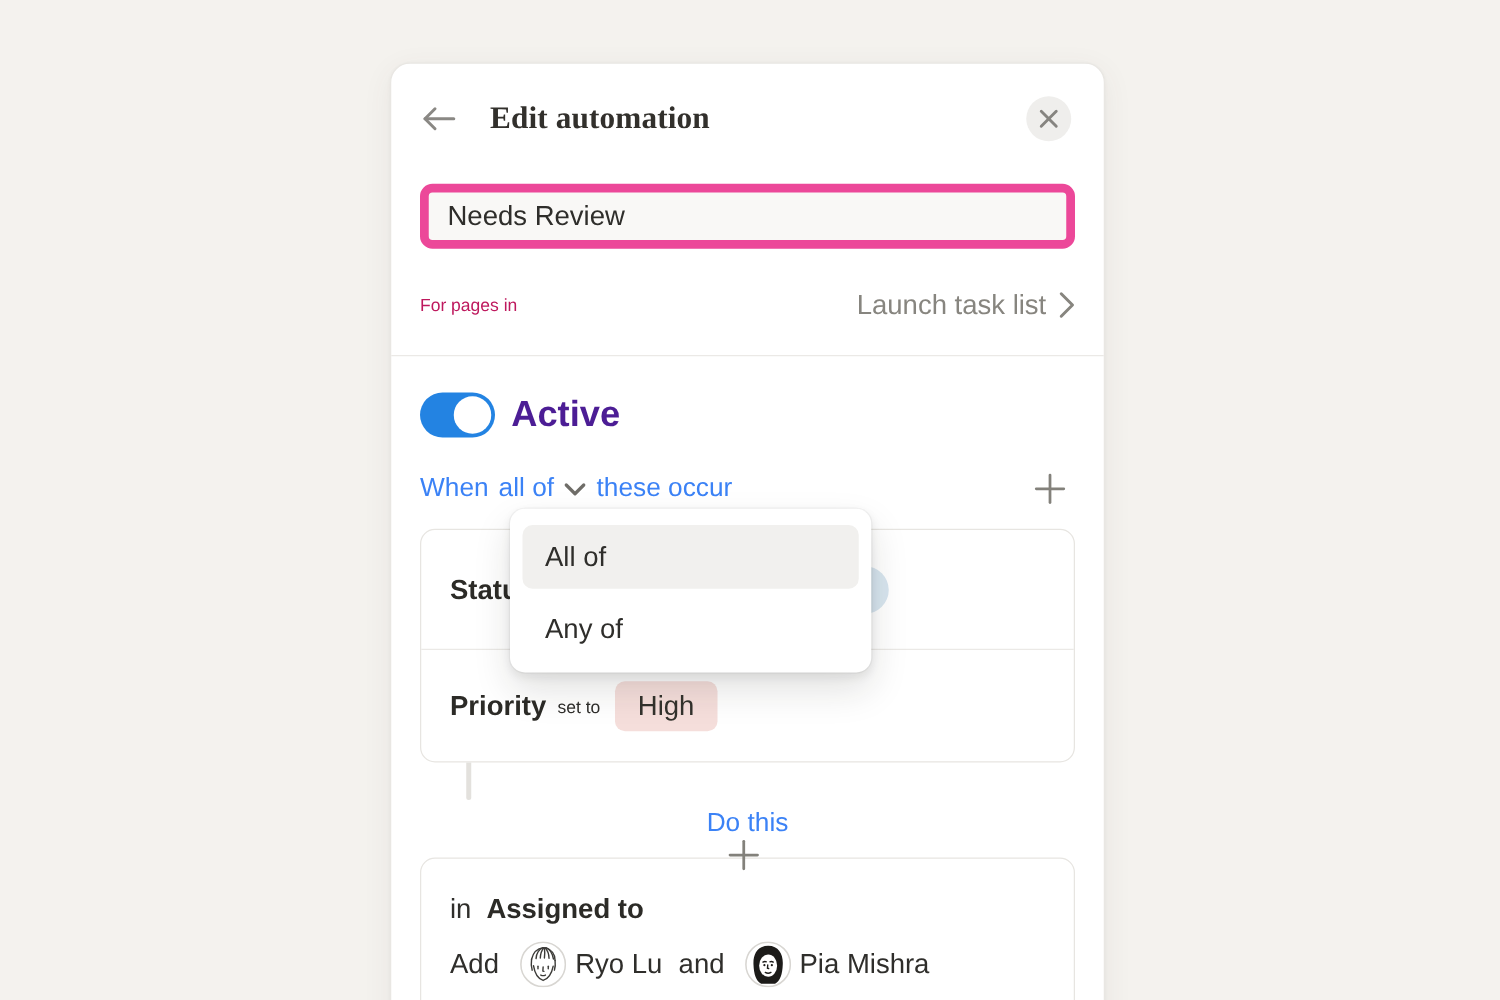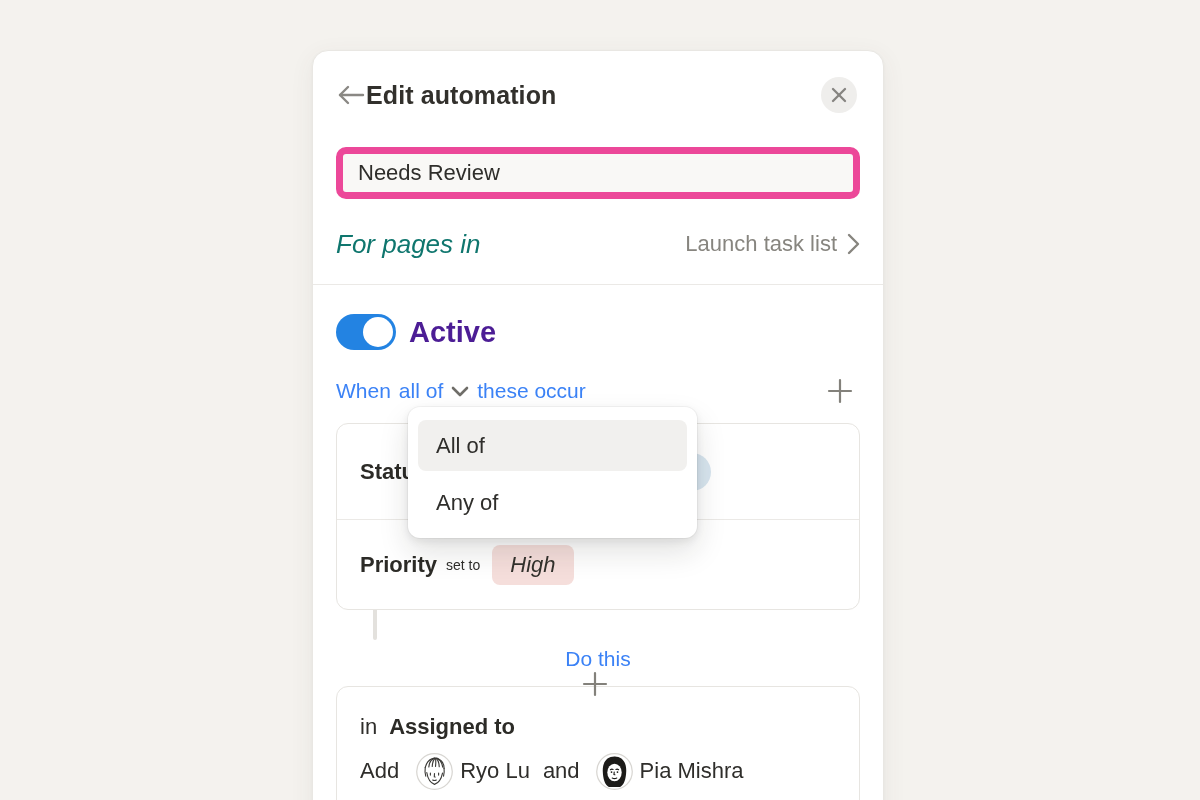--- a/index.html
+++ b/index.html
@@ -16,36 +16,36 @@
     width: 572px; height: 780px;
     background: #ffffff;
     border: 1px solid #e9e7e3;
     border-radius: 16px;
     box-shadow: 0 6px 24px rgba(80,75,65,0.07), 0 1px 3px rgba(80,75,65,0.05);
     padding: 0 23px;
   }
   
   .hdr { margin-top: 26px; height: 36px; display: flex; align-items: center; position: relative; }
   .back-btn { width: 30px; height: 30px; display: flex; align-items: center; justify-content: center; cursor: pointer; }
-  .hdr-title { font-size: 25px; font-weight: 700; color: #32302c; letter-spacing: 0.1px; }
+  .hdr-title { margin-left: 26px; font-size: 25px; font-weight: 700; color: #32302c; letter-spacing: 0.1px; font-family: Liberation Serif, serif; }
   .close-btn {
     position: absolute; right: 3px; top: 0;
     width: 36px; height: 36px; border-radius: 50%;
     background: #efeeec; display: flex; align-items: center; justify-content: center; cursor: pointer;
   }
   
   .name-input {
     margin-top: 34px; width: 100%; height: 52px;
     background: #f9f8f6; border: 7px solid #ec4899; border-radius: 10px;
     font-family: inherit; font-size: 22px; color: #2f2e2b;
     padding: 0 15px; outline: none; display: block;
   }
   
   .pages-row { margin-top: 30px; height: 30px; display: flex; align-items: center; justify-content: space-between; }
-  .pages-label { font-size: 26px; color: #0f766e; font-style: italic; }
+  .pages-label { font-size: 14px; color: #be185d; }
   .pages-value { display: flex; align-items: center; gap: 10px; cursor: pointer; }
   .pages-value span { font-size: 22px; color: #87857f; }
   
   .divider { margin: 25px -23px 0; height: 1px; background: #ebe9e6; }
   
   .toggle-row { margin-top: 29px; display: flex; align-items: center; }
   .toggle { width: 60px; height: 36px; border-radius: 18px; background: #2383e2; position: relative; cursor: pointer; }
   .toggle .knob { position: absolute; top: 3px; right: 3px; width: 30px; height: 30px; border-radius: 50%; background: #fff; }
   .toggle-label { margin-left: 13px; font-size: 29px; font-weight: 600; color: #4c1d95; }
   
@@ -59,21 +59,21 @@
   .t-row.r1 { height: 96px; border-bottom: 1px solid #ebe9e6; }
   .t-row.r2 { height: 89px; }
   .t-prop { font-size: 22px; font-weight: 600; color: #2c2b27; }
   .t-verb { font-size: 14px; color: #2f2e2b; margin-left: 9px; }
   .pill { display: inline-flex; align-items: center; font-size: 22px; color: #33322d; }
   .pill-status {
     margin-left: 12px; height: 38px; border-radius: 19px;
     background: #d7e5ef; min-width: 228px;
     justify-content: flex-end; padding-right: 28px;
   }
-  .pill-priority { margin-left: 12px; height: 40px; border-radius: 8px; background: #f5dedb; padding: 0 18px; font-style: italic; }
+  .pill-priority { margin-left: 12px; height: 40px; border-radius: 8px; background: #f5dedb; padding: 0 18px; }
   
   .connector { width: 4px; height: 30px; margin-left: 37px; background: #e3e1dd; border-radius: 0 0 2px 2px; }
   .do-row { margin-top: 7px; flex-direction: column; }
   
   .action-box { margin-top: 9px; border: 1px solid #e7e5e1; border-radius: 12px; background: #fff; padding: 18px 23px 20px; }
   .a-line { display: flex; align-items: center; height: 44px; font-size: 22px; color: #2f2e2b; }
   .a-line .avatar { width: 37px; height: 37px; flex: 0 0 auto; }
   .sp-add { margin-right: 17px; }
   .av-ryo { margin-right: 7px; }
   .a-name { margin-right: 13px; }

